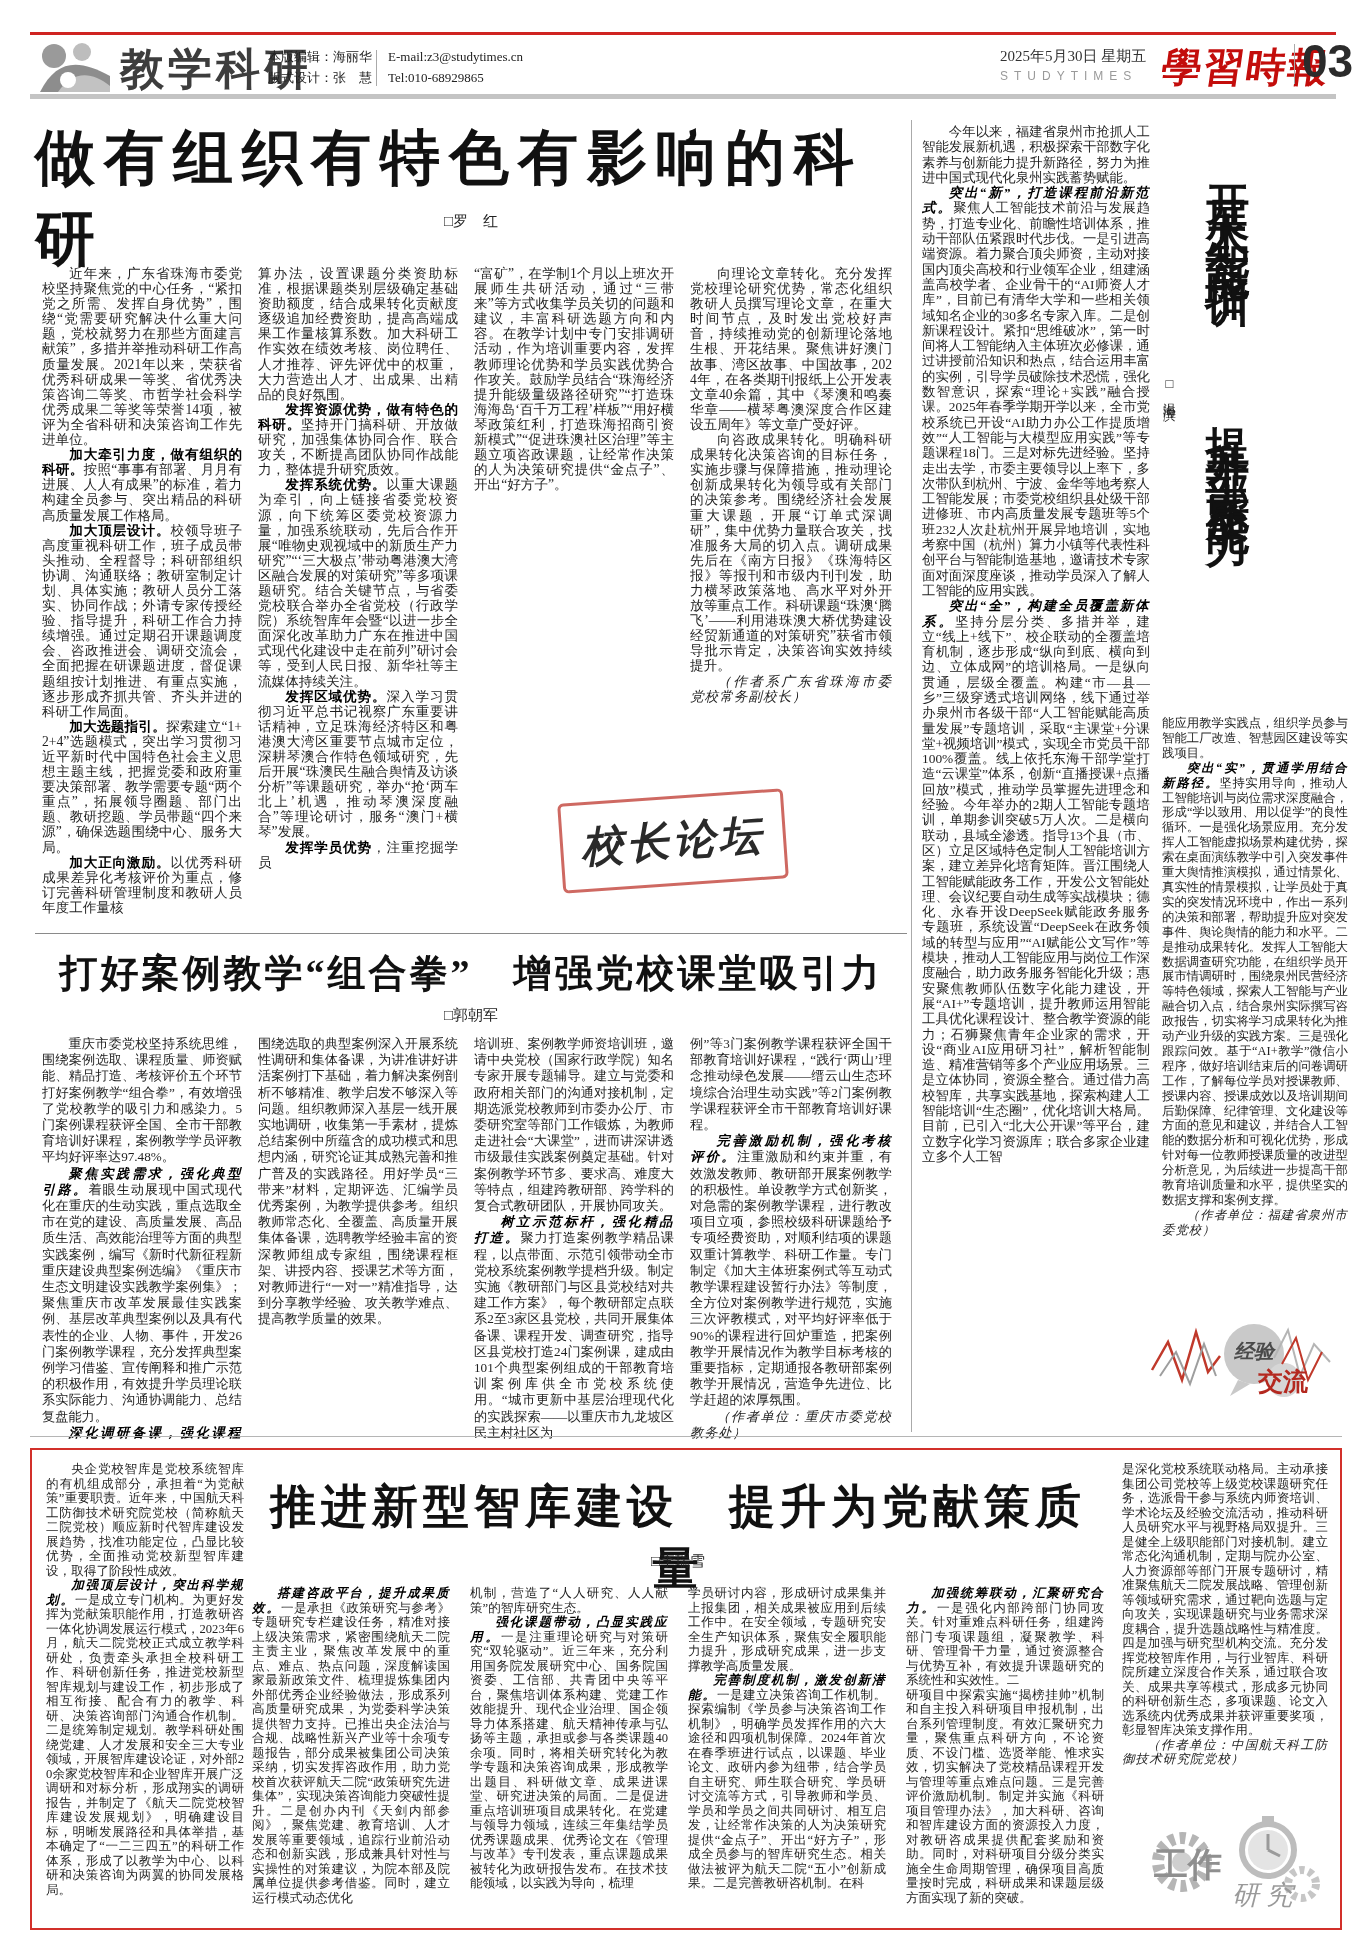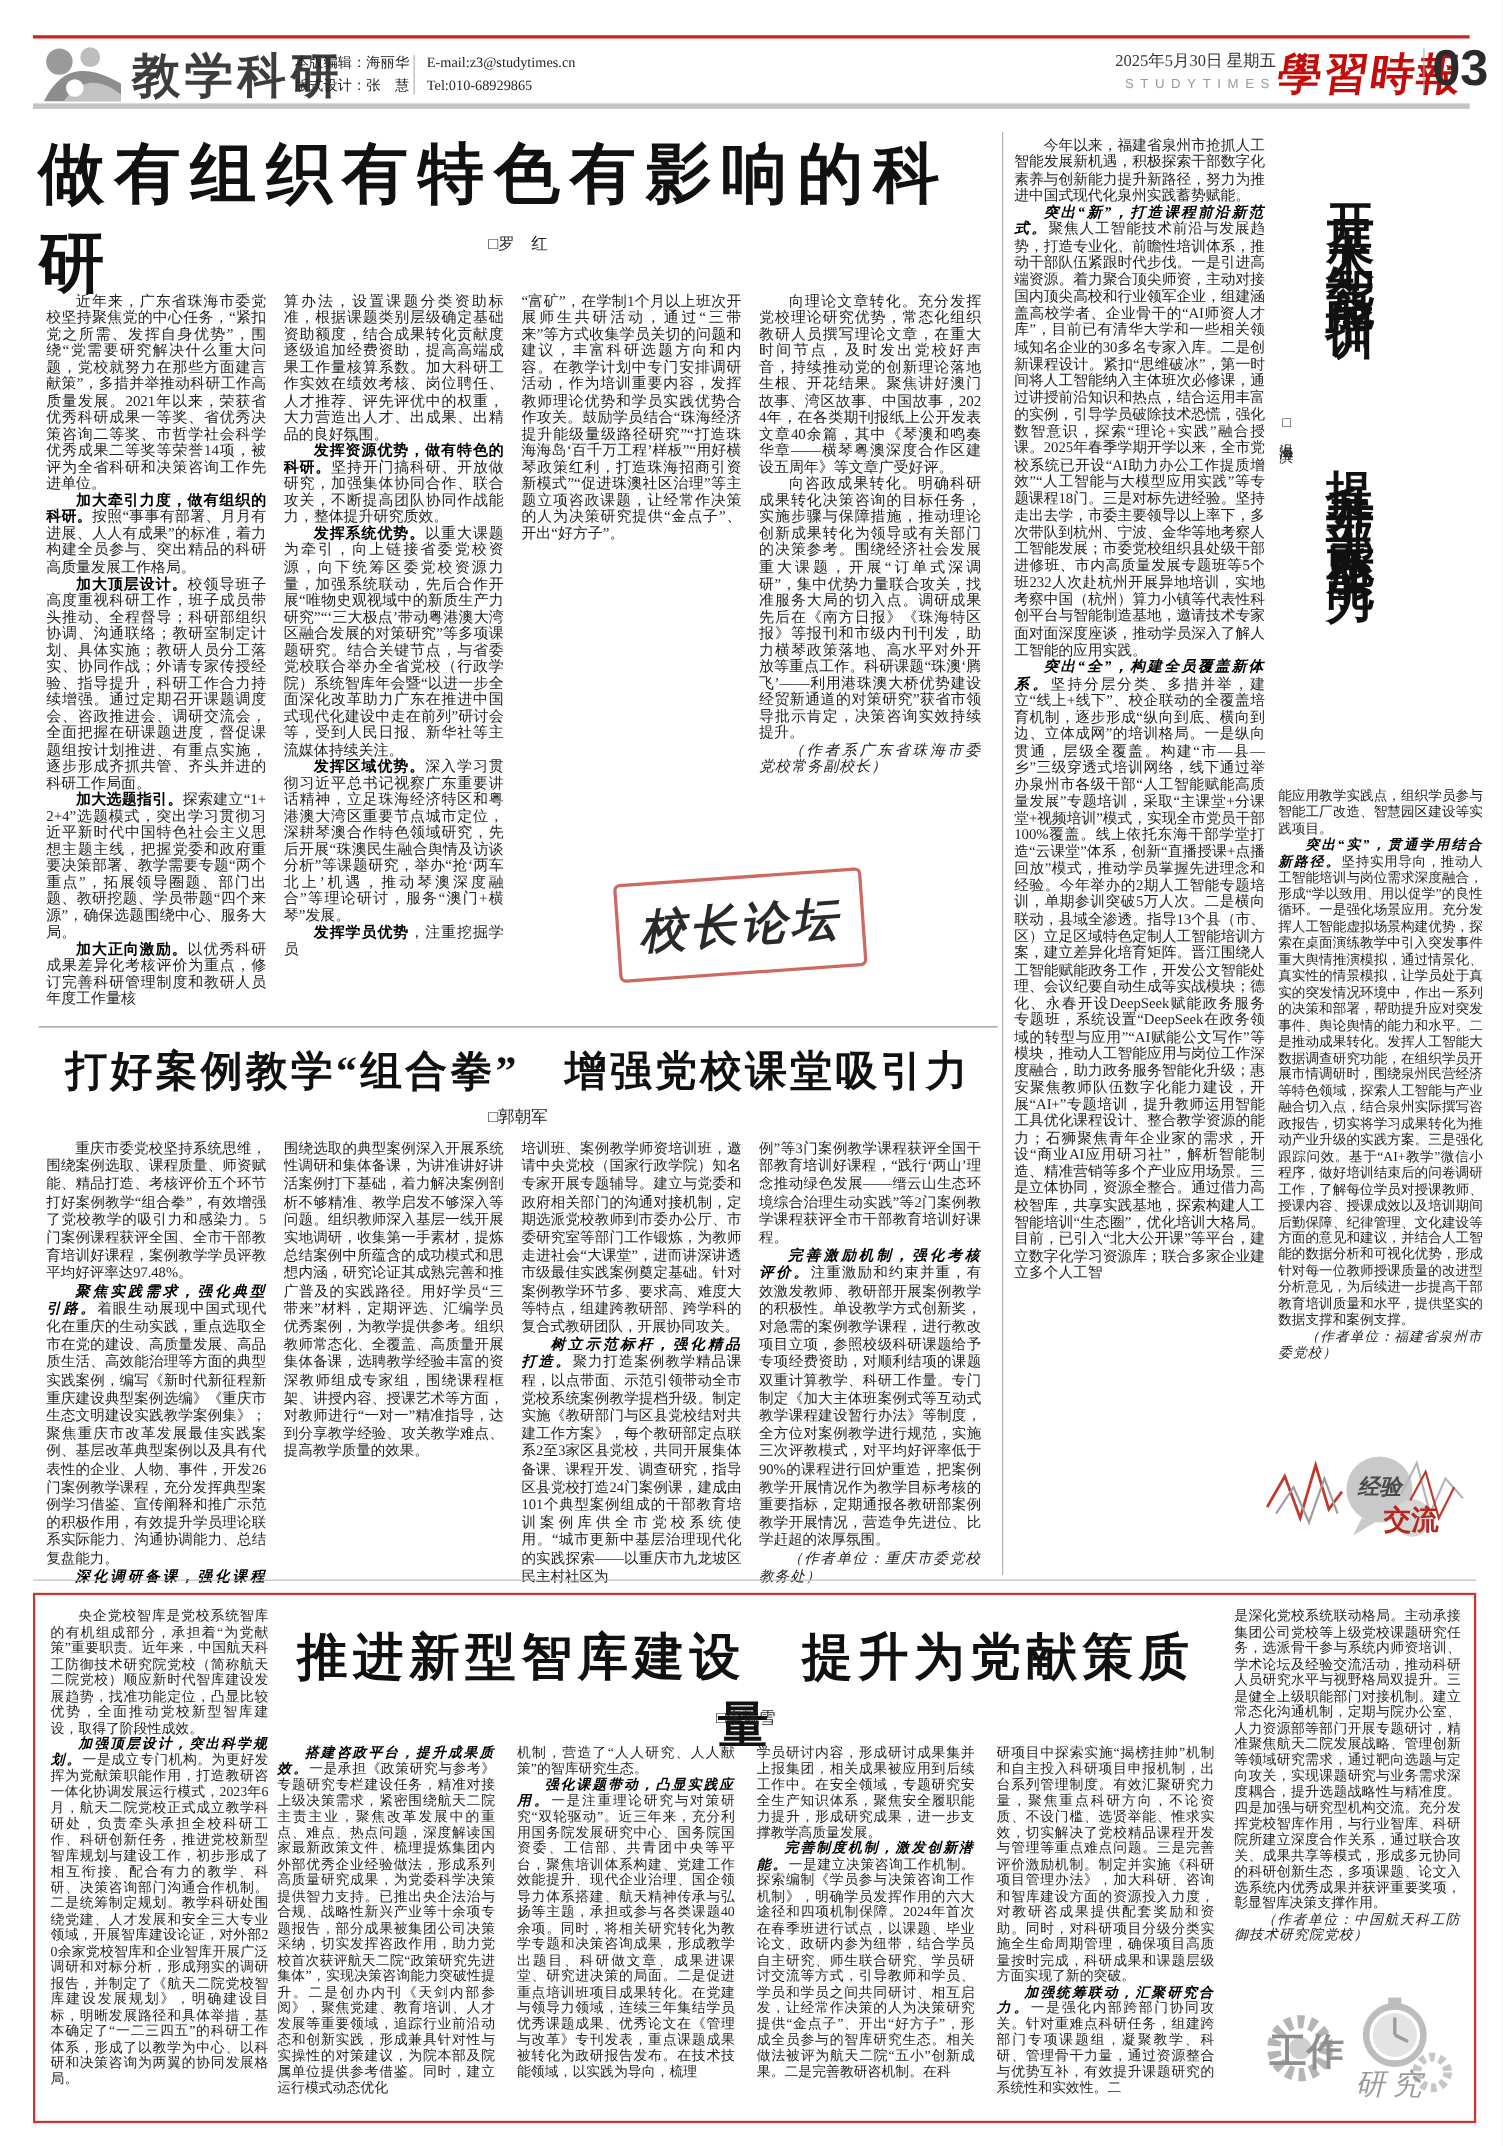--- a/index.html
+++ b/index.html
@@ -6,21 +6,21 @@
   #page{position:relative;width:1366px;height:1951px;background:#ffffff;margin:0 auto;overflow:hidden;
         font-family:"Liberation Serif","DejaVu Serif",serif;color:#1f1f1f;}
   .abs{position:absolute;}
   .rule-red{background:#cf2321;height:3px;}
   .rule-gray{background:#c4c4c4;height:5px;}
   .hr{background:#8a8a8a;height:1px;}
   .vr{background:#aaaaaa;width:1px;}
   .section-title{font-family:"Liberation Sans","DejaVu Sans",sans-serif;font-weight:bold;
         font-size:44px;letter-spacing:4px;color:#3d3d3d;}
   .meta{font-size:13px;line-height:21px;color:#222;}
-  .date{font-size:15px;color:#333;text-align:right;line-height:20px;}
+  .date{font-size:15px;color:#333;text-align:left;line-height:20px;}
   .date .en{font-size:12px;letter-spacing:6px;color:#999;font-family:"Liberation Sans","DejaVu Sans",sans-serif;}
   .masthead{font-size:40px;font-weight:bold;color:#c30d0b;transform:skewX(-8deg);letter-spacing:2px;}
   .pageno{font-family:"Liberation Sans","DejaVu Sans",sans-serif;font-size:46px;font-weight:bold;color:#2b2b2b;}
   .h1A{font-size:60px;font-weight:bold;letter-spacing:9px;color:#111;}
   .h1C{font-size:38px;font-weight:bold;letter-spacing:3px;text-align:center;color:#111;}
   .h1D{font-size:46px;font-weight:bold;letter-spacing:5px;text-align:center;color:#111;}
   .byline{font-size:15px;text-align:center;color:#222;}
   .ncol{position:absolute;overflow:hidden;text-align:justify;word-break:break-all;}
   .bodyA{font-size:13.6px;line-height:15.1px;}
   .bodyQA{font-size:13.4px;line-height:15.3px;}
@@ -179,22 +179,22 @@
     </div>
   <div class="ncol bodyD" style="left:470px;top:1586px;width:198px;height:330px;">
       <p class="para cont">机制，营造了“人人研究、人人献策”的智库研究生态。</p>
       <p class="para"><strong class="lead kai">强化课题带动，凸显实践应用。</strong>一是注重理论研究与对策研究“双轮驱动”。近三年来，充分利用国务院发展研究中心、国务院国资委、工信部、共青团中央等平台，聚焦培训体系构建、党建工作效能提升、现代企业治理、国企领导力体系搭建、航天精神传承与弘扬等主题，承担或参与各类课题40余项。同时，将相关研究转化为教学专题和决策咨询成果，形成教学出题目、科研做文章、成果进课堂、研究进决策的局面。二是促进重点培训班项目成果转化。在党建与领导力领域，连续三年集结学员优秀课题成果、优秀论文在《管理与改革》专刊发表，重点课题成果被转化为政研报告发布。在技术技能领域，以实践为导向，梳理</p>
     </div>
   <div class="ncol bodyD" style="left:688px;top:1586px;width:198px;height:330px;">
       <p class="para cont">学员研讨内容，形成研讨成果集并上报集团，相关成果被应用到后续工作中。在安全领域，专题研究安全生产知识体系，聚焦安全履职能力提升，形成研究成果，进一步支撑教学高质量发展。</p>
       <p class="para"><strong class="lead kai">完善制度机制，激发创新潜能。</strong>一是建立决策咨询工作机制。探索编制《学员参与决策咨询工作机制》，明确学员发挥作用的六大途径和四项机制保障。2024年首次在春季班进行试点，以课题、毕业论文、政研内参为纽带，结合学员自主研究、师生联合研究、学员研讨交流等方式，引导教师和学员、学员和学员之间共同研讨、相互启发，让经常作决策的人为决策研究提供“金点子”、开出“好方子”，形成全员参与的智库研究生态。相关做法被评为航天二院“五小”创新成果。二是完善教研咨机制。在科</p>
     </div>
   <div class="ncol bodyD" style="left:906px;top:1586px;width:198px;height:330px;">
+      <p class="para"><strong class="lead kai">加强统筹联动，汇聚研究合力。</strong>一是强化内部跨部门协同攻关。针对重难点科研任务，组建跨部门专项课题组，凝聚教学、科研、管理骨干力量，通过资源整合与优势互补，有效提升课题研究的系统性和实效性。二</p>
       <p class="para cont">研项目中探索实施“揭榜挂帅”机制和自主投入科研项目申报机制，出台系列管理制度。有效汇聚研究力量，聚焦重点科研方向，不论资质、不设门槛、选贤举能、惟求实效，切实解决了党校精品课程开发与管理等重点难点问题。三是完善评价激励机制。制定并实施《科研项目管理办法》，加大科研、咨询和智库建设方面的资源投入力度，对教研咨成果提供配套奖励和资助。同时，对科研项目分级分类实施全生命周期管理，确保项目高质量按时完成，科研成果和课题层级方面实现了新的突破。</p>
-      <p class="para"><strong class="lead kai">加强统筹联动，汇聚研究合力。</strong>一是强化内部跨部门协同攻关。针对重难点科研任务，组建跨部门专项课题组，凝聚教学、科研、管理骨干力量，通过资源整合与优势互补，有效提升课题研究的系统性和实效性。二</p>
     </div>
   <div class="ncol bodyD" style="left:1122px;top:1462px;width:206px;height:350px;">
       <p class="para cont">是深化党校系统联动格局。主动承接集团公司党校等上级党校课题研究任务，选派骨干参与系统内师资培训、学术论坛及经验交流活动，推动科研人员研究水平与视野格局双提升。三是健全上级职能部门对接机制。建立常态化沟通机制，定期与院办公室、人力资源部等部门开展专题研讨，精准聚焦航天二院发展战略、管理创新等领域研究需求，通过靶向选题与定向攻关，实现课题研究与业务需求深度耦合，提升选题战略性与精准度。四是加强与研究型机构交流。充分发挥党校智库作用，与行业智库、科研院所建立深度合作关系，通过联合攻关、成果共享等模式，形成多元协同的科研创新生态，多项课题、论文入选系统内优秀成果并获评重要奖项，彰显智库决策支撑作用。</p>
       <p class="para att">（作者单位：中国航天科工防御技术研究院党校）</p>
     </div>
 
   <div class="abs" style="left:1140px;top:1812px;">
     <svg width="190" height="105" viewBox="0 0 190 105">
       <circle cx="42" cy="50" r="24" fill="none" stroke="#b5b5b5" stroke-width="12" stroke-dasharray="6 5"></circle>
       <circle cx="42" cy="50" r="10" fill="#cfcfcf"></circle>

